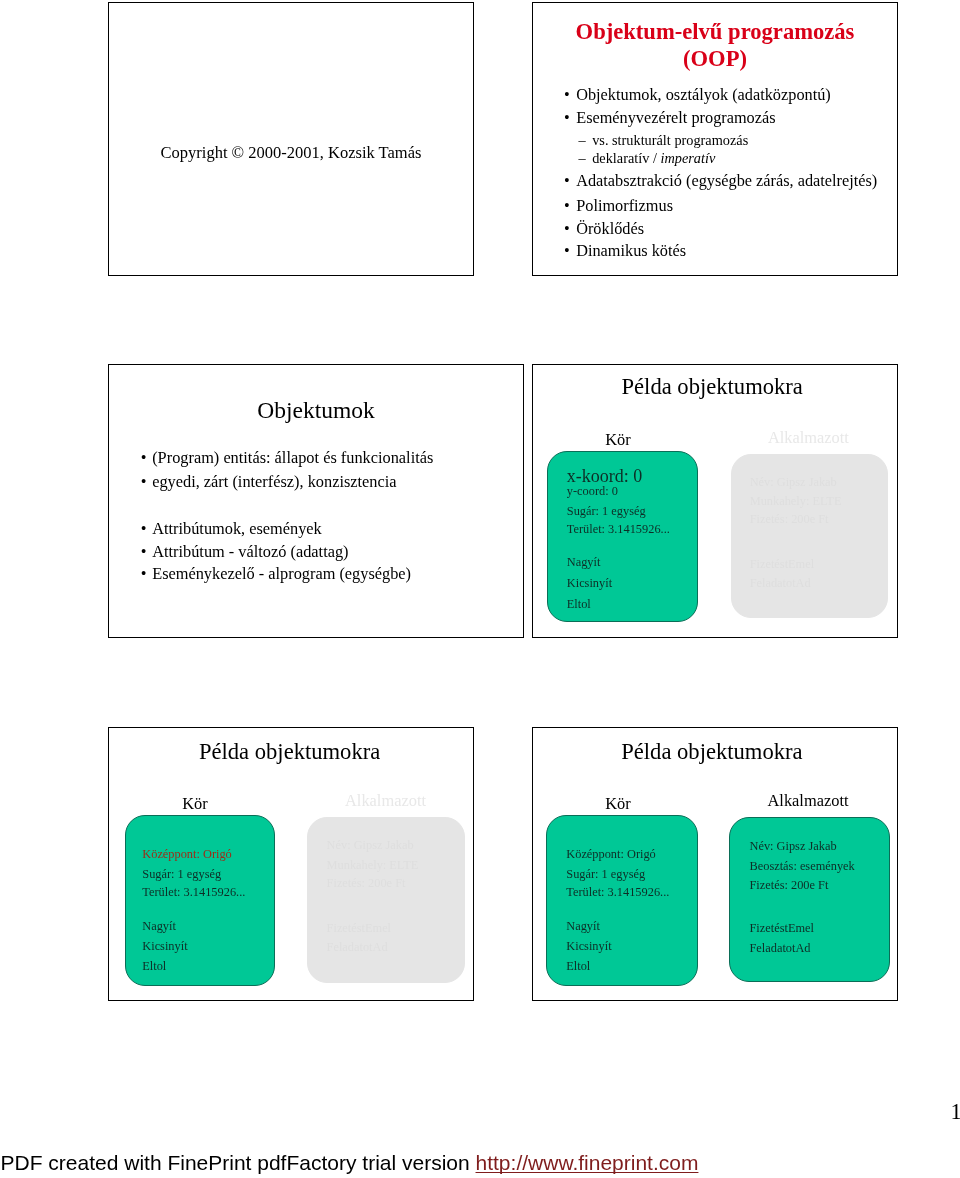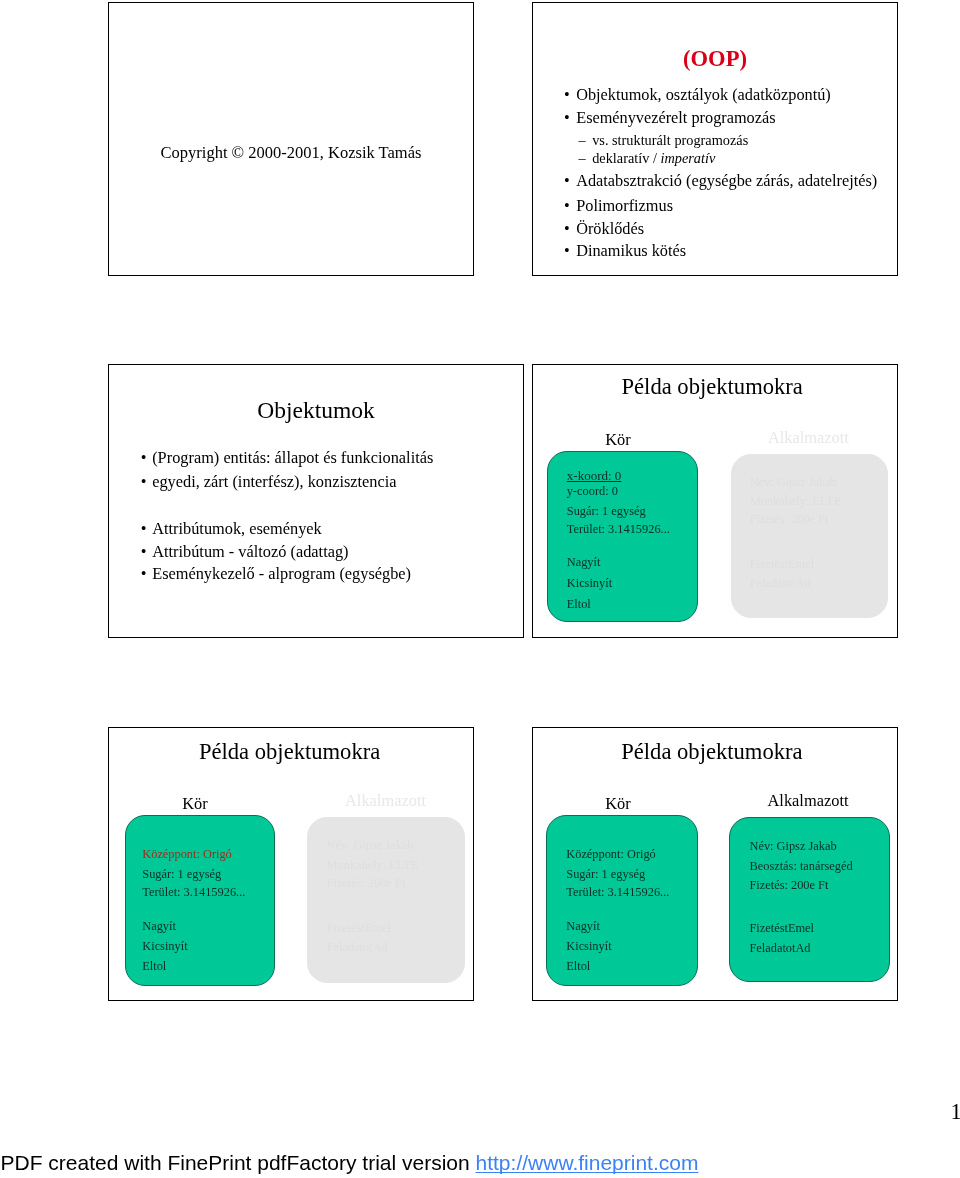--- a/index.html
+++ b/index.html
@@ -33,32 +33,33 @@
   .box{position:absolute;box-sizing:border-box;}
   .boxline{position:absolute;white-space:nowrap;transform:translateZ(0);}
   .lbl{position:absolute;white-space:nowrap;text-align:center;transform:translateZ(0);margin-top:8px;}
 
   
   #pagenum{position:absolute;left:950.5px;top:1101.1px;
            font-size:22.3px;line-height:22.3px;transform:translateZ(0);}
   #footer{position:absolute;left:0.5px;top:1151.7px;width:960px;text-align:left;
           font-family:"Liberation Sans",sans-serif;font-size:21px;line-height:21px;
           white-space:nowrap;transform:translateZ(0);}
-  #footer a{color:#3b82f6;text-decoration:underline;text-underline-offset:1.8px;
+  #footer a{color:#7f1d1d;text-decoration:underline;text-underline-offset:1.8px;
             text-decoration-thickness:1.2px;text-decoration-skip-ink:none;}
 </style>
 </head>
 <body>
 <div id="page-root">
 
 <div class="slide" id="slide1" style="left:108px;top:2px;width:366px;height:274px;">
   <div class="s-title" style="top:142px;font-size:16.5px;line-height:16.5px;">Copyright © 2000-2001, Kozsik Tamás</div>
 </div>
 
 <div class="slide" id="slide2" style="left:532px;top:2px;width:366px;height:274px;">
+  <div class="s-title" style="top:16.5px;font-size:22.6px;font-weight:bold;color:#d90018;">Objektum-elvű programozás</div>
   <div class="s-title" style="top:43.8px;font-size:22.6px;font-weight:bold;color:#d90018;">(OOP)</div>
   <div class="bul" style="left:0px;top:0px;">
     <div class="li l1" style="top:83.5px;">
       <span class="dot">•</span>
       <span>Objektumok, osztályok (adatközpontú)</span>
     </div>
     <div class="li l1" style="top:106.6px;">
       <span class="dot">•</span>
       <span>Eseményvezérelt programozás</span>
     </div>
@@ -113,21 +114,21 @@
       <span>Eseménykezelő - alprogram (egységbe)</span>
     </div>
   </div>
 </div>
 
 <div class="slide" id="slide4" style="left:532px;top:364px;width:366px;height:274px;">
   <div class="s-title" style="left:179.20px;width:400px;margin-left:-200px;top:11.43px;font-size:22.60px;line-height:22.60px;">Példa objektumokra</div>
   <div class="lbl" style="left:85.00px;top:58.92px;width:200px;margin-left:-100px;font-size:16.40px;line-height:16.40px;">Kör</div>
   <div class="lbl" style="left:275.40px;top:56.72px;width:200px;margin-left:-100px;font-size:16.40px;line-height:16.40px;color:#e8e8e8;">Alkalmazott</div>
   <div class="box" style="left:13.80px;top:86.00px;width:151.50px;height:171.30px;background:#00c896;border:1px solid #0a6e57;border-radius:20px;"></div>
-  <div class="boxline" style="left:33.80px;top:105.06px;font-size:13px;line-height:12.35px;color:#0d2e26;text-decoration:underline;">x-koord: 0</div>
+  <div class="boxline" style="left:33.80px;top:105.06px;font-size:18px;line-height:12.35px;color:#0d2e26;">x-koord: 0</div>
   <div class="boxline" style="left:33.80px;top:120.06px;font-size:12.35px;line-height:12.35px;color:#0d2e26;">y-coord: 0</div>
   <div class="boxline" style="left:33.80px;top:140.06px;font-size:12.35px;line-height:12.35px;color:#0d2e26;">Sugár: 1 egység</div>
   <div class="boxline" style="left:33.80px;top:158.16px;font-size:12.35px;line-height:12.35px;color:#0d2e26;">Terület: 3.1415926...</div>
   <div class="boxline" style="left:33.80px;top:190.56px;font-size:12.35px;line-height:12.35px;color:#0d2e26;">Nagyít</div>
   <div class="boxline" style="left:33.80px;top:211.56px;font-size:12.35px;line-height:12.35px;color:#0d2e26;">Kicsinyít</div>
   <div class="boxline" style="left:33.80px;top:232.56px;font-size:12.35px;line-height:12.35px;color:#0d2e26;">Eltol</div>
   <div class="box" style="left:197.60px;top:89.10px;width:157.10px;height:164.40px;background:#e5e5e5;border:1px solid #e5e5e5;border-radius:20px;"></div>
   <div class="boxline" style="left:216.70px;top:111.46px;font-size:12.35px;line-height:12.35px;color:#dedede;">Név: Gipsz Jakab</div>
   <div class="boxline" style="left:216.70px;top:129.86px;font-size:12.35px;line-height:12.35px;color:#dedede;">Munkahely: ELTE</div>
   <div class="boxline" style="left:216.70px;top:148.16px;font-size:12.35px;line-height:12.35px;color:#dedede;">Fizetés: 200e Ft</div>
@@ -160,21 +161,21 @@
   <div class="lbl" style="left:275.00px;top:56.62px;width:200px;margin-left:-100px;font-size:16.40px;line-height:16.40px;">Alkalmazott</div>
   <div class="box" style="left:12.70px;top:87.10px;width:152.40px;height:170.60px;background:#00c896;border:1px solid #0a6e57;border-radius:20px;"></div>
   <div class="boxline" style="left:33.30px;top:120.46px;font-size:12.35px;line-height:12.35px;color:#0d2e26;">Középpont: Origó</div>
   <div class="boxline" style="left:33.30px;top:140.46px;font-size:12.35px;line-height:12.35px;color:#0d2e26;">Sugár: 1 egység</div>
   <div class="boxline" style="left:33.30px;top:157.76px;font-size:12.35px;line-height:12.35px;color:#0d2e26;">Terület: 3.1415926...</div>
   <div class="boxline" style="left:33.30px;top:191.56px;font-size:12.35px;line-height:12.35px;color:#0d2e26;">Nagyít</div>
   <div class="boxline" style="left:33.30px;top:211.96px;font-size:12.35px;line-height:12.35px;color:#0d2e26;">Kicsinyít</div>
   <div class="boxline" style="left:33.30px;top:232.36px;font-size:12.35px;line-height:12.35px;color:#0d2e26;">Eltol</div>
   <div class="box" style="left:196.40px;top:88.90px;width:160.40px;height:165.60px;background:#00c896;border:1px solid #0a6e57;border-radius:20px;"></div>
   <div class="boxline" style="left:216.50px;top:112.36px;font-size:12.35px;line-height:12.35px;color:#0d2e26;">Név: Gipsz Jakab</div>
-  <div class="boxline" style="left:216.50px;top:132.16px;font-size:12.35px;line-height:12.35px;color:#0d2e26;">Beosztás: tanársegéd</div>
+  <div class="boxline" style="left:216.50px;top:132.16px;font-size:12.35px;line-height:12.35px;color:#0d2e26;">Beosztás: események</div>
   <div class="boxline" style="left:216.50px;top:150.56px;font-size:12.35px;line-height:12.35px;color:#0d2e26;">Fizetés: 200e Ft</div>
   <div class="boxline" style="left:216.50px;top:194.16px;font-size:12.35px;line-height:12.35px;color:#0d2e26;">FizetéstEmel</div>
   <div class="boxline" style="left:216.50px;top:213.86px;font-size:12.35px;line-height:12.35px;color:#0d2e26;">FeladatotAd</div>
 </div>
 
 <div id="pagenum">1</div>
 <div id="footer"><span>PDF created with FinePrint pdfFactory trial version </span><a>http://www.fineprint.com</a></div>
 
 </div>
 

